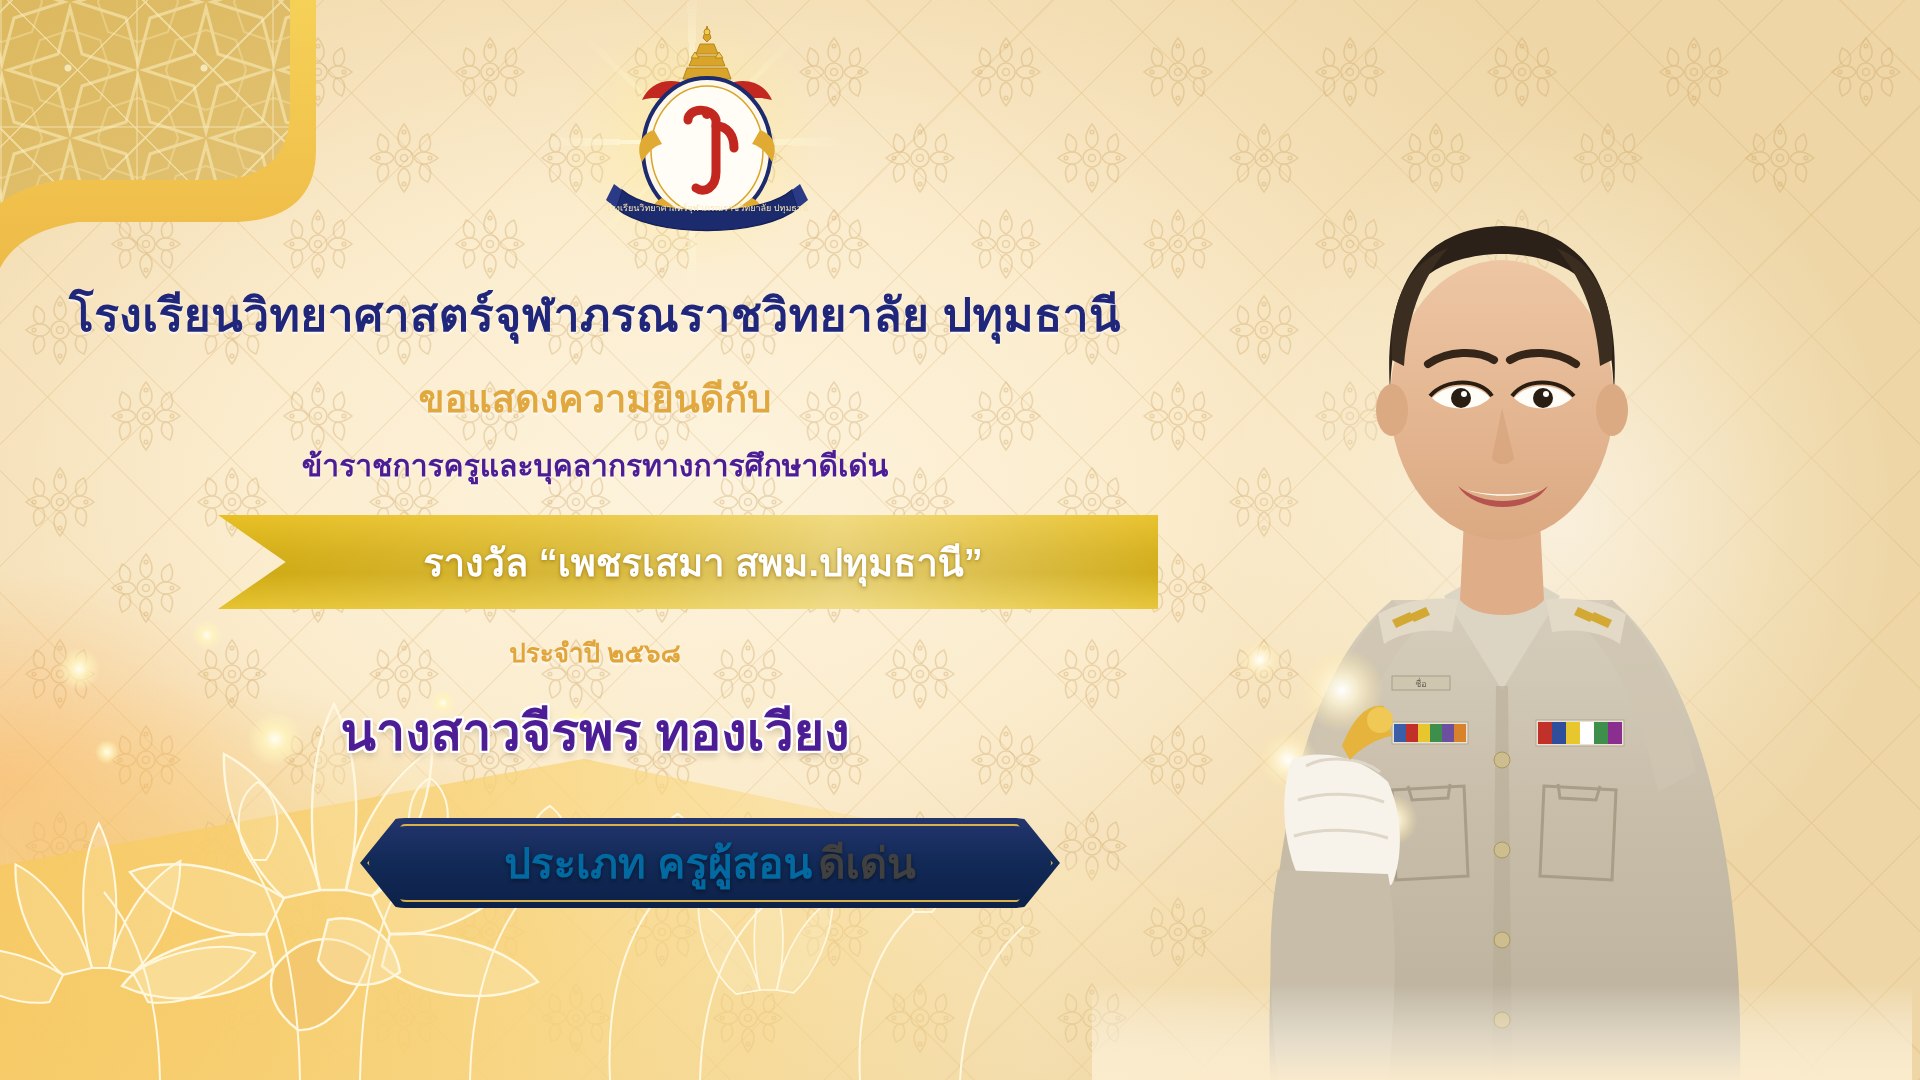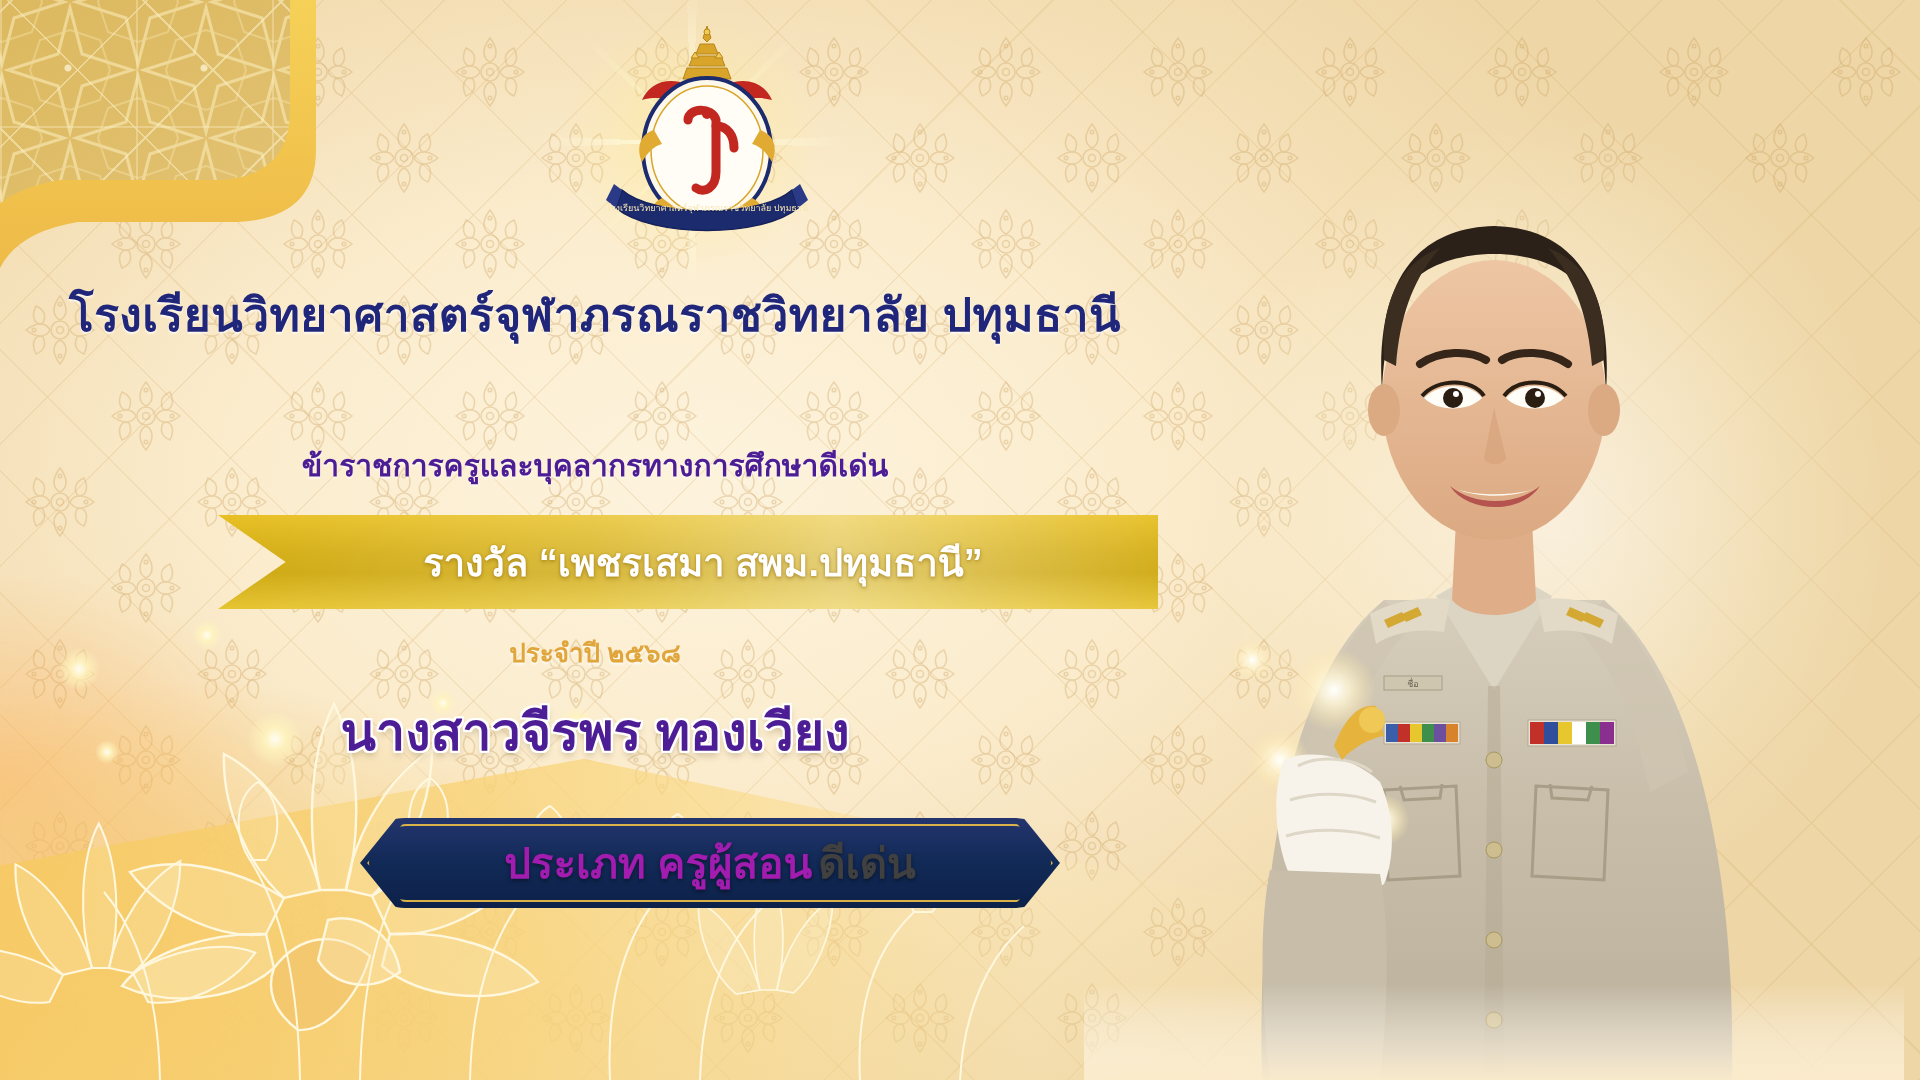--- a/index.html
+++ b/index.html
@@ -193,26 +193,26 @@
   .pill-inner{
     position:absolute;left:13px;top:11px;right:13px;bottom:11px;
     background:linear-gradient(180deg,#1d3264 0%, #102палитра 0%, #102a56 55%, #0c1f45 100%);
     clip-path: polygon(0% 50%, 5.0% 0%, 95% 0%, 100% 50%, 95% 100%, 5.0% 100%);
     border-radius:36px;
   }
   .pill-txt{
     position:absolute;inset:0;display:flex;align-items:center;justify-content:center;
     gap:6px;font-size:42px;font-weight:700;white-space:nowrap;
   }
-  .pill-txt .w{color:#a21caf;text-shadow:0 2px 4px rgba(0,0,0,.45);}
+  .pill-txt .w{color:#0369a1;text-shadow:0 2px 4px rgba(0,0,0,.45);}
   .pill-txt .g{color:#404040;text-shadow:0 2px 4px rgba(0,0,0,.45);}
 
   
   .portrait{
-    position:absolute;right:16px;bottom:0;width:820px;height:1080px;overflow:hidden;
+    position:absolute;right:8px;bottom:0;width:820px;height:1080px;overflow:hidden;
   }
   .portrait-glow{
     position:absolute;right:-90px;bottom:-120px;width:1000px;height:1180px;
     background:radial-gradient(ellipse 470px 560px at 56% 42%, rgba(255,255,255,.55) 0%, rgba(255,252,236,.22) 46%, rgba(255,255,255,0) 72%);
   }
   .portrait svg{position:absolute;right:0;bottom:0;}
 </style>
 </head>
 <body>
 
@@ -508,20 +508,21 @@
       <path d="M22,162 L30,168 L24,186 L14,178 Z" fill="#2a3a86"></path>
       <path d="M208,162 L200,168 L206,186 L216,178 Z" fill="#2a3a86"></path>
       <text x="115" y="189" text-anchor="middle" fill="#f6e5b0" font-size="9" font-family="'Liberation Sans',sans-serif">โรงเรียนวิทยาศาสตร์จุฬาภรณราชวิทยาลัย ปทุมธานี</text>
     </svg>
   </div>
 
   <div class="content">
 
     <div class="line t-school">โรงเรียนวิทยาศาสตร์จุฬาภรณราชวิทยาลัย ปทุมธานี</div>
 
+    <div class="line t-congrats">ขอแสดงความยินดีกับ</div>
 
     <div class="line t-subject">ข้าราชการครูและบุคลากรทางการศึกษาดีเด่น</div>
 
     <div class="ribbon">
       <div class="ribbon-body"></div>
       <div class="ribbon-txt">รางวัล “เพชรเสมา สพม.ปทุมธานี”</div>
     </div>
 
     <div class="line t-year">ประจำปี ๒๕๖๘</div>
 

